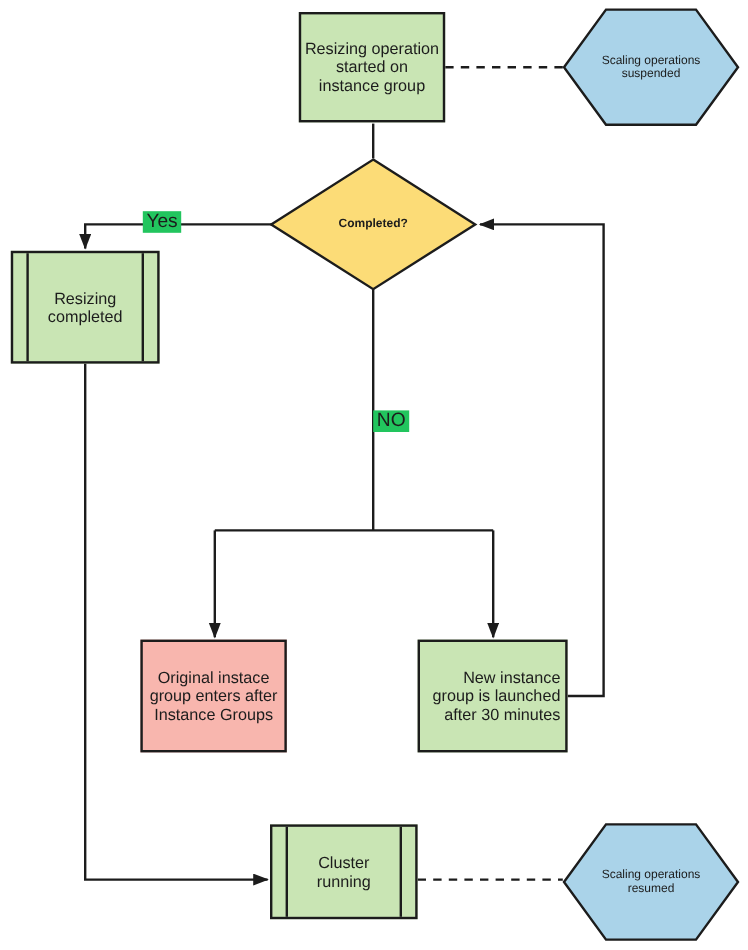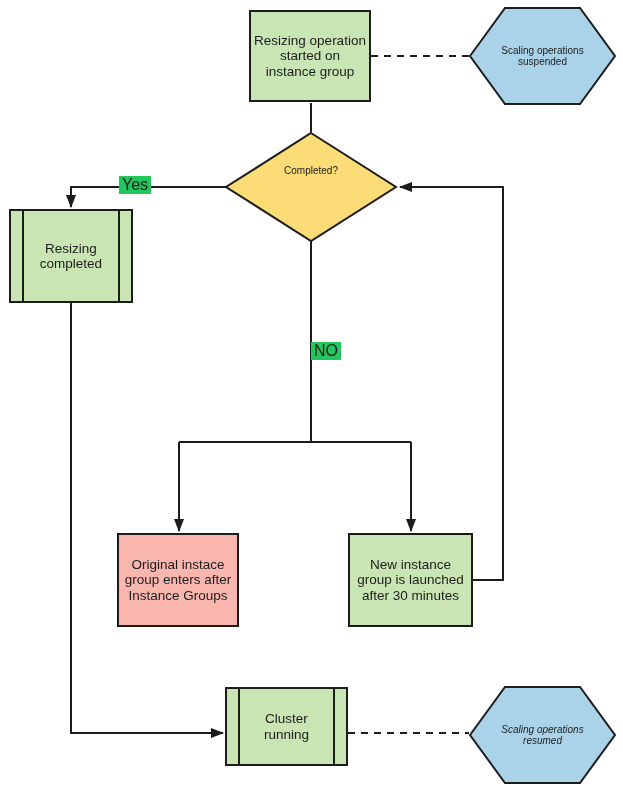--- a/index.html
+++ b/index.html
@@ -63,36 +63,36 @@
   </div>
 
   <div class="node green predefined" style="left:9px;top:209px;width:124px;height:94px;">
     <span class="label" style="padding:0 18px;text-align:center;">Resizing completed</span>
   </div>
 
   <div class="node red" style="left:117px;top:533px;width:122px;height:94px;padding:4px;">
     <span class="label">Original instace group enters after Instance Groups</span>
   </div>
 
-  <div class="node green" style="left:348px;top:533px;width:125px;height:94px;padding:4px;">
+  <div class="node green" style="left:348px;top:533px;width:125px;height:94px;padding:4px;text-align:right;">
     <span class="label">New instance group is launched after 30 minutes</span>
   </div>
 
   <div class="node green predefined" style="left:225px;top:687px;width:123px;height:79px;">
     <span class="label" style="padding:0 20px;">Cluster running</span>
   </div>
 
-  <div class="overlay" style="left:226px;top:117px;width:170px;height:108px;">
+  <div class="overlay" style="left:226px;top:133px;width:170px;height:108px;font-weight:bold;">
     <span class="label">Completed?</span>
   </div>
 
   <div class="overlay" style="left:470px;top:8px;width:145px;height:96px;padding:0 14px;">
     <span class="label">Scaling operations suspended</span>
   </div>
 
-  <div class="overlay" style="left:470px;top:687px;width:145px;height:96px;padding:0 14px;font-style:italic;">
+  <div class="overlay" style="left:470px;top:687px;width:145px;height:96px;padding:0 14px;">
     <span class="label">Scaling operations resumed</span>
   </div>
 
   <div class="edge-label" style="left:119px;top:176px;">Yes</div>
   <div class="edge-label" style="left:311px;top:342px;">NO</div>
 
 </div>
 
 </body></html>

